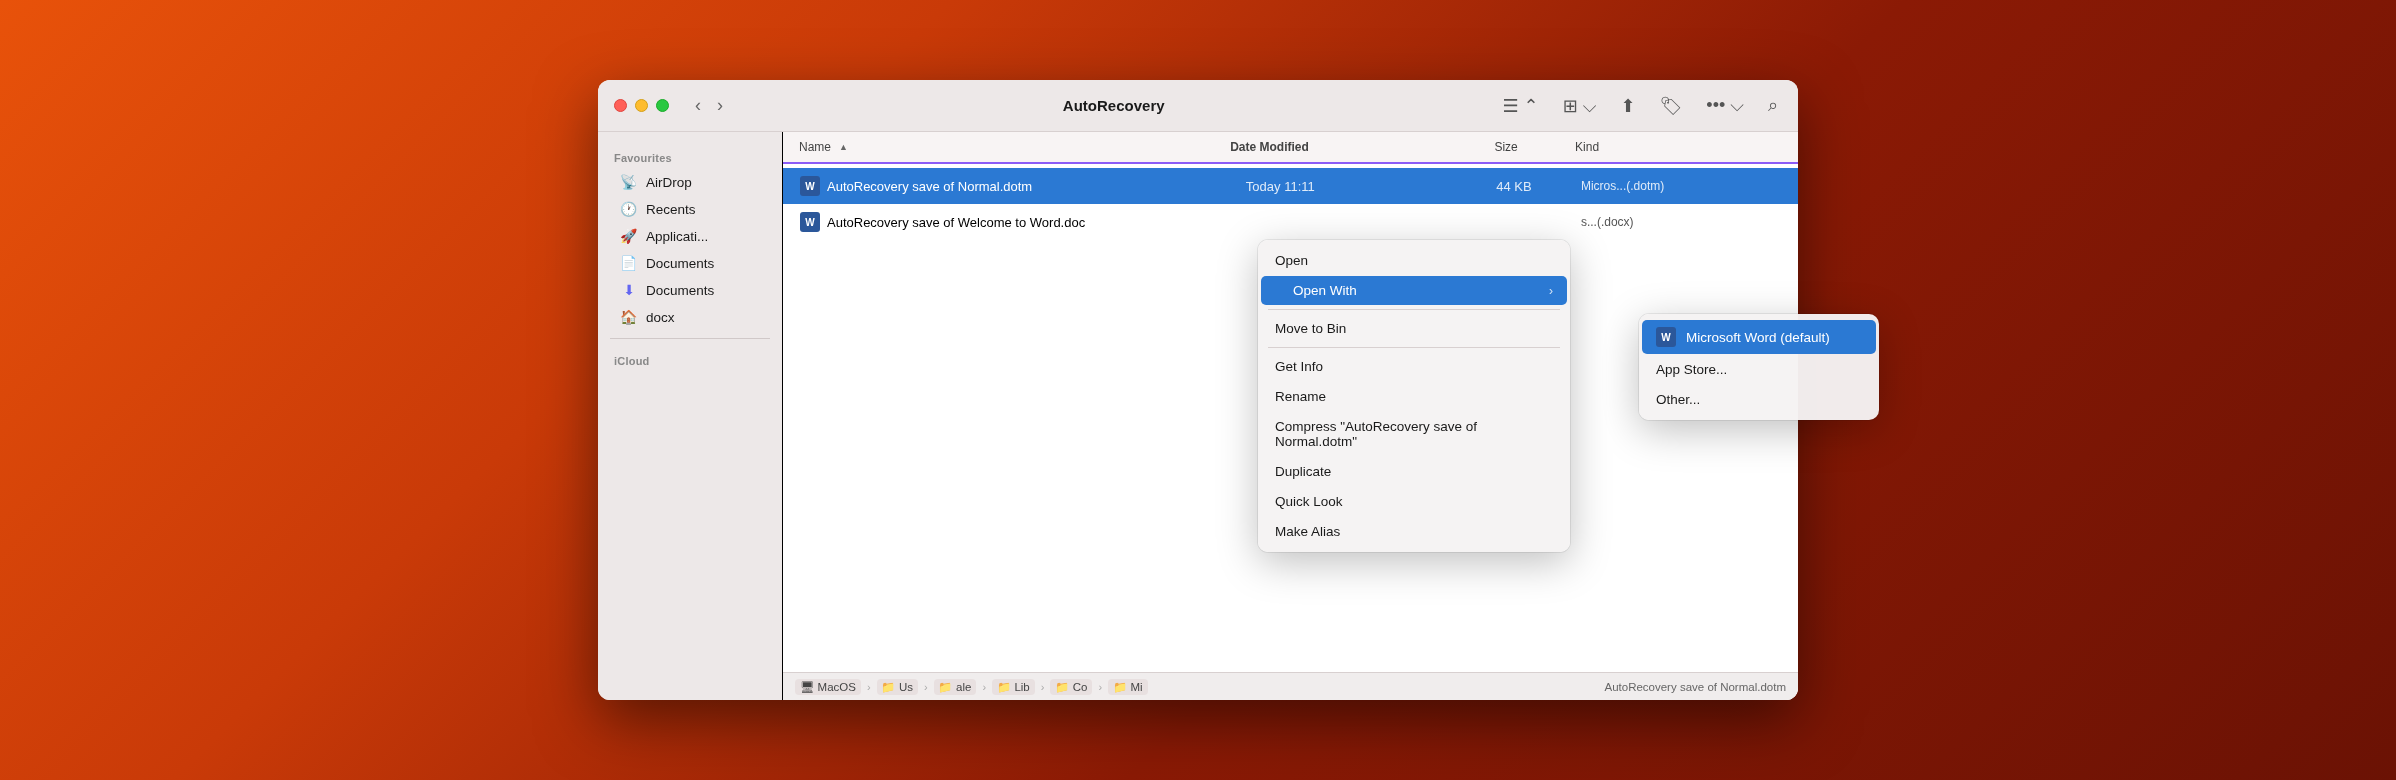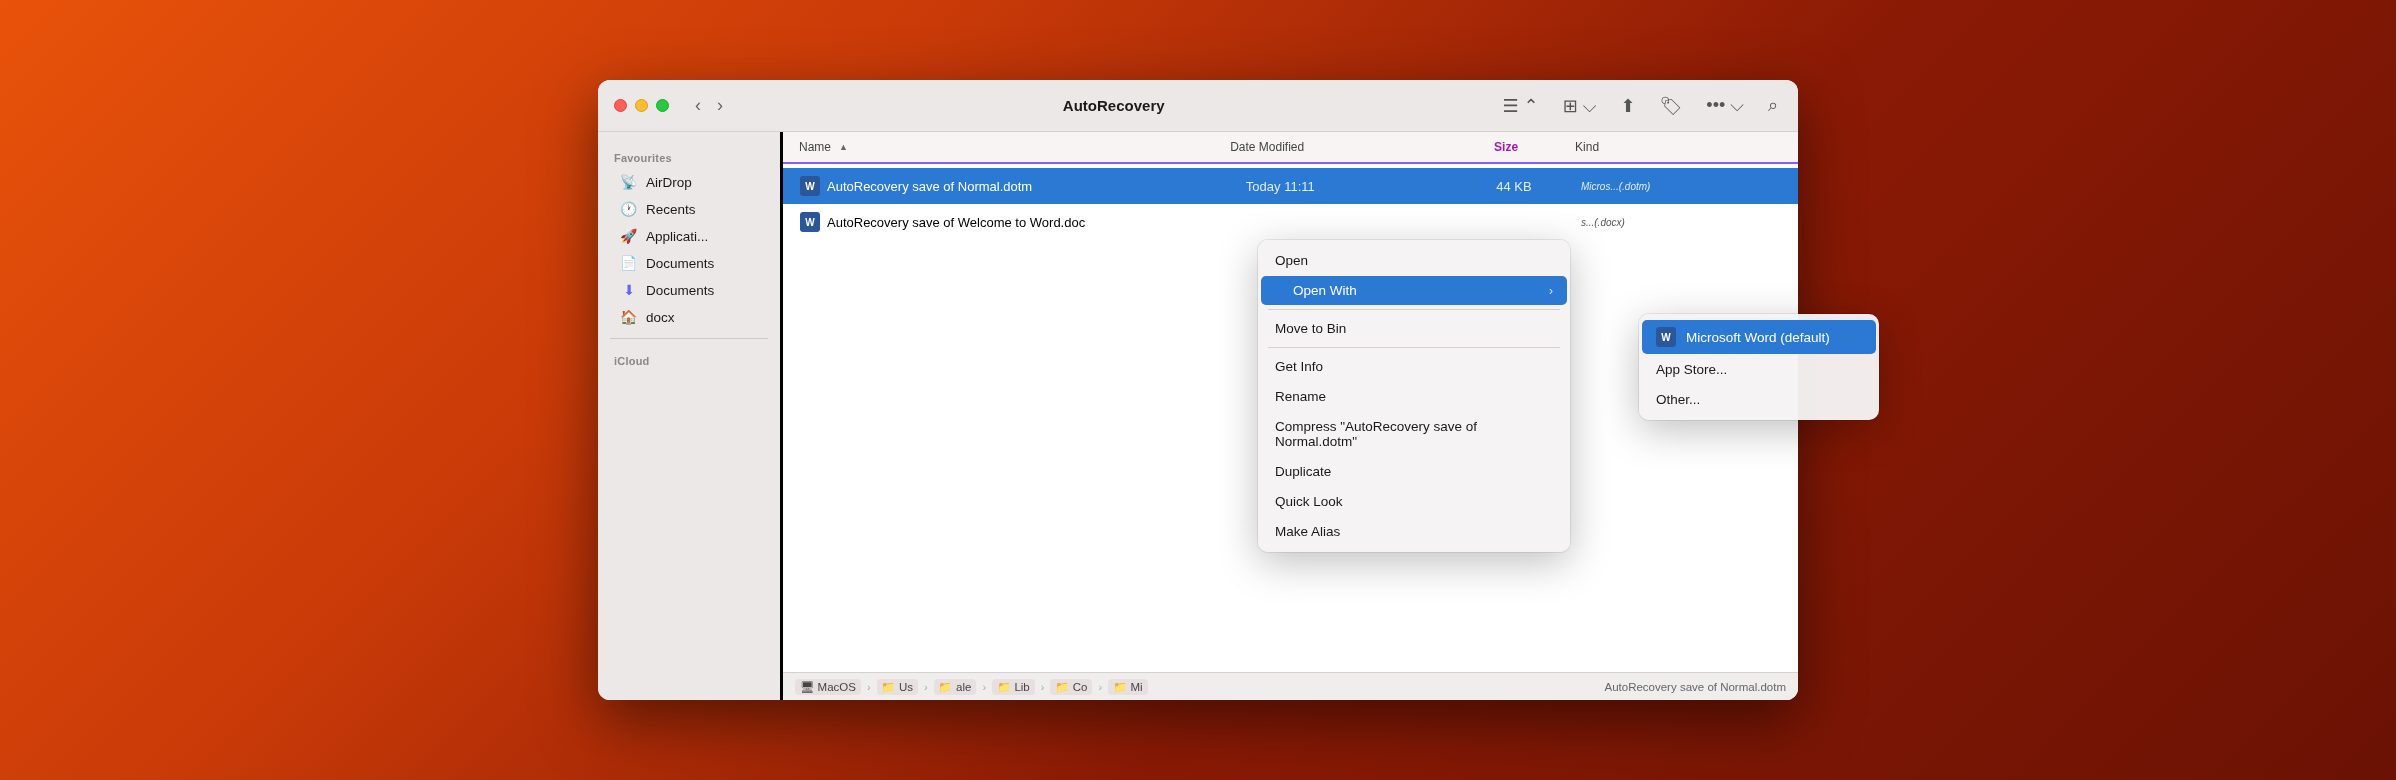--- a/index.html
+++ b/index.html
@@ -84,21 +84,21 @@
     }
     .window-body {
       display: flex;
       flex: 1;
       overflow: hidden;
       border-radius: 0 0 12px 12px;
     }
     .sidebar {
       width: 185px;
       background: #ede8e8;
-      border-right: 3px solid #000000;
+      border-right: 1px solid #000000;
       padding: 12px 0;
       flex-shrink: 0;
       overflow-y: auto;
     }
     .sidebar-section-title {
       font-size: 11px;
       font-weight: 600;
       color: #888;
       padding: 8px 16px 4px 16px;
       letter-spacing: 0.02em;
@@ -149,22 +149,22 @@
     }
     .col-name {
       flex: 2.5;
       font-size: 12px;
       font-weight: 500;
       color: #444;
       display: flex;
       align-items: center;
       gap: 4px;
     }
-    .col-date { flex: 1.2; font-size: 12px; font-weight: 400; color: #444; }
-    .col-size { flex: 0.8; font-size: 12px; font-weight: 700; color: #a21caf; text-align: center; }
+    .col-date { flex: 1.2; font-size: 12px; font-weight: 700; color: #444; }
+    .col-size { flex: 0.8; font-size: 12px; font-weight: 400; color: #404040; text-align: center; }
     .col-kind { flex: 1.2; font-size: 12px; font-weight: 500; color: #444; }
     .file-list {
       flex: 1;
       overflow-y: auto;
       padding: 4px 0;
     }
     .file-row {
       display: flex;
       align-items: center;
       padding: 0 16px;
@@ -192,21 +192,21 @@
       font-weight: 700;
       width: 20px;
       height: 20px;
       display: flex;
       align-items: center;
       justify-content: center;
     }
     .file-name { flex: 2.5; font-size: 13px; overflow: hidden; text-overflow: ellipsis; white-space: nowrap; }
     .file-date { flex: 1.2; font-size: 13px; color: #555; }
     .file-size { flex: 0.8; font-size: 13px; color: #555; text-align: center; }
-    .file-kind { flex: 1.2; font-size: 10px; color: #555; font-style: italic; }
+    .file-kind { flex: 1.2; font-size: 12px; color: #555; }
     .file-row.selected .file-date,
     .file-row.selected .file-size,
     .file-row.selected .file-kind { color: rgba(255,255,255,0.85); }
     .status-bar {
       height: 28px;
       background: #f0eded;
       border-top: 1px solid #d8d0d0;
       display: flex;
       align-items: center;
       padding: 0 12px;

